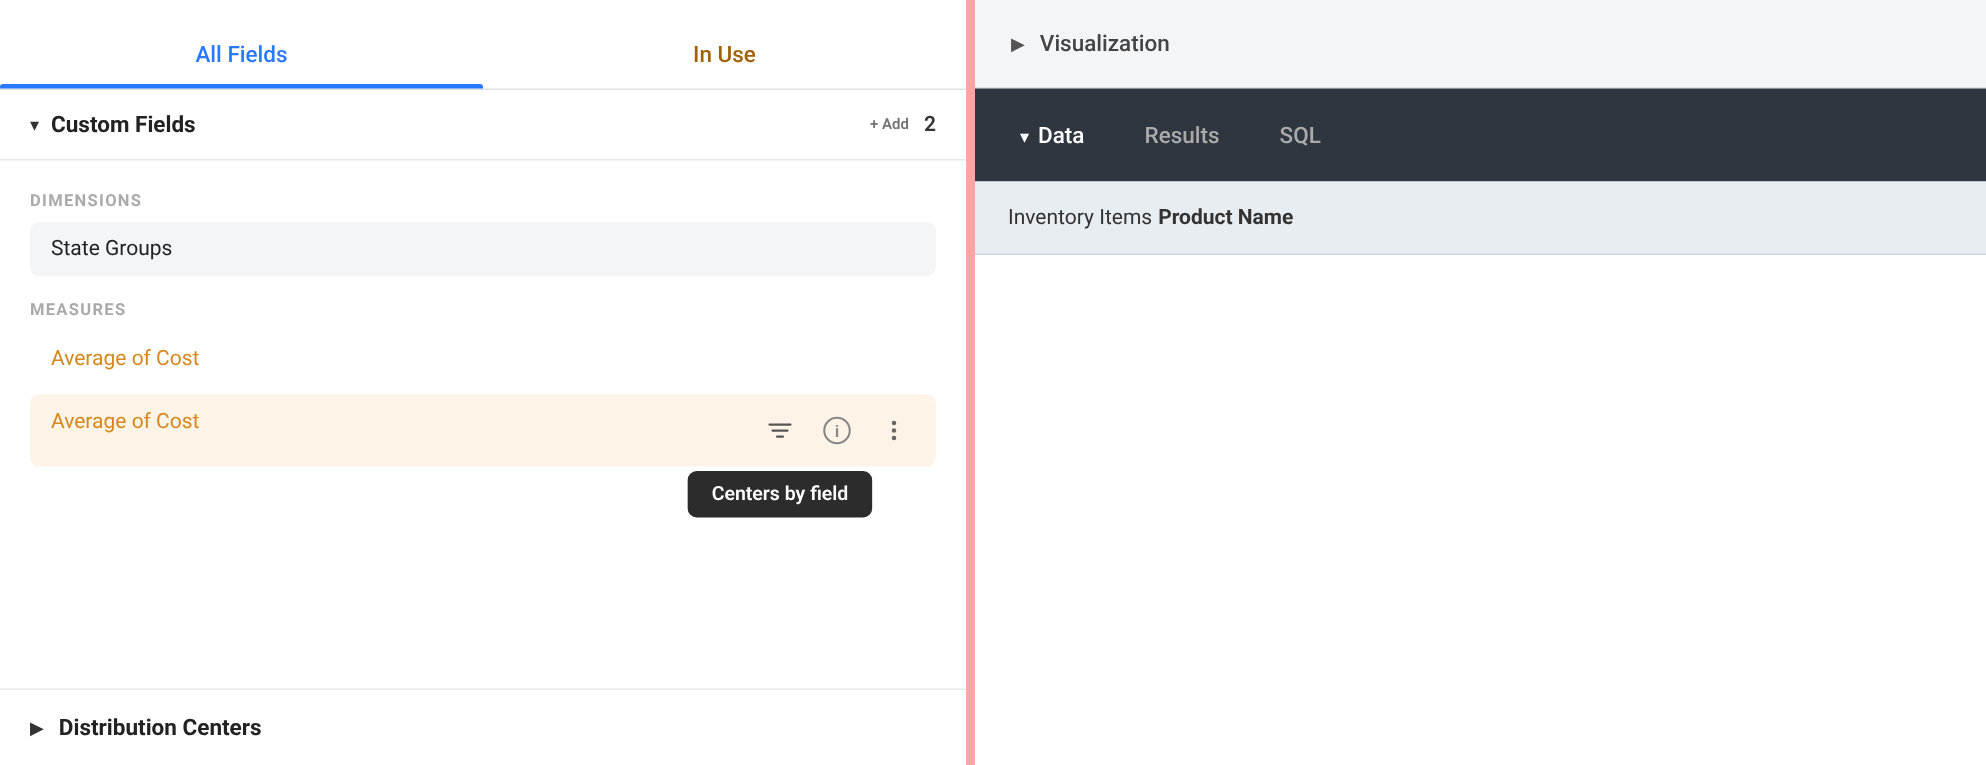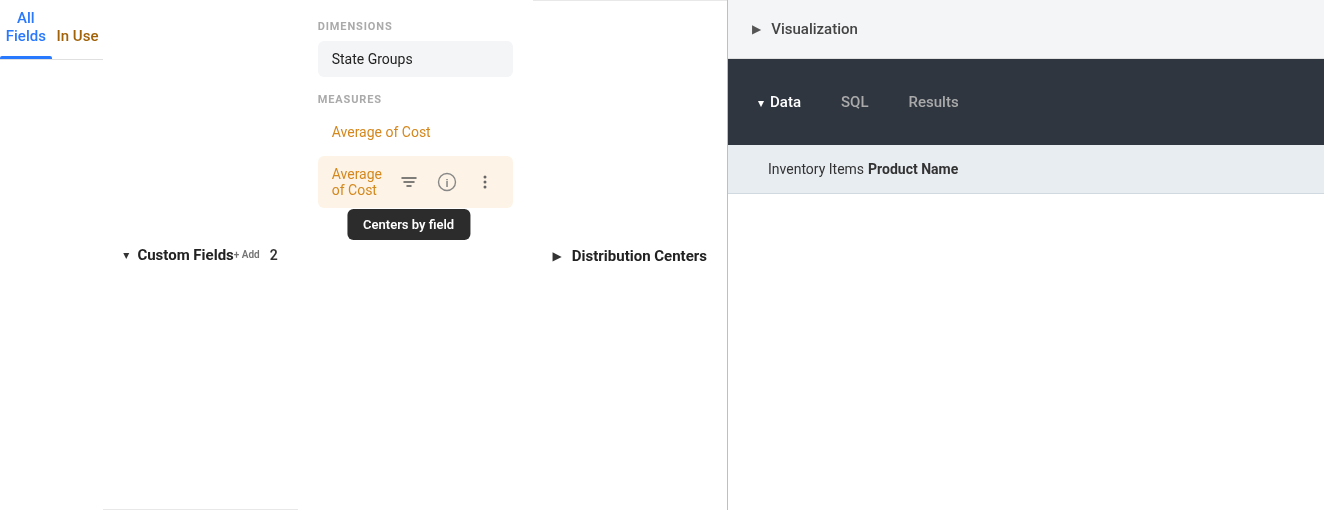--- a/index.html
+++ b/index.html
@@ -7,24 +7,24 @@
       font-family: -apple-system, BlinkMacSystemFont, 'Segoe UI', Roboto, sans-serif;
       background: #fff;
       display: flex;
       width: 1324px;
       height: 510px;
       overflow: hidden;
     }
 
     
     .left-panel {
-      width: 728px;
-      border-right: 1px solid #fca5a5;
-      display: flex;
-      flex-direction: row;
+      width: 650px;
+      border-right: 6px solid #fca5a5;
+      display: flex;
+      flex-direction: column;
       height: 100%;
     }
 
     
     .tabs {
       display: flex;
       border-bottom: 1px solid #e0e0e0;
       height: 60px;
       align-items: flex-end;
     }
@@ -94,21 +94,21 @@
       font-size: 11px;
       font-weight: 700;
       color: #aaa;
       letter-spacing: 0.08em;
       margin-bottom: 8px;
       margin-top: 4px;
     }
 
     .field-item {
       display: flex;
-      align-items: center;
+      align-items: flex-start;
       padding: 10px 14px;
       border-radius: 6px;
       margin-bottom: 6px;
       cursor: pointer;
       font-size: 14px;
     }
     .field-item.dimension {
       background: #f4f5f7;
       color: #222;
     }
@@ -206,21 +206,21 @@
       font-size: 15px;
       color: #444;
       font-weight: 500;
     }
 
     
     .data-tabs-bar {
       background: #2f3640;
       display: flex;
       align-items: center;
-      padding: 16px 10px;
+      padding: 4px 10px;
     }
     .data-tab {
       padding: 18px 20px;
       font-size: 15px;
       color: #aaa;
       cursor: pointer;
       font-weight: 500;
     }
     .data-tab.active {
       color: #fff;
@@ -234,21 +234,21 @@
 
     
     .results-area {
       flex: 1;
       padding: 0;
     }
 
     .results-row {
       display: flex;
       align-items: center;
-      padding: 16px 40px;
+      padding: 16px 22px;
       background: #e8edf2;
       border-bottom: 1px solid #d0d8e0;
       font-size: 14px;
       color: #333;
     }
     .results-row .normal-text {
       font-weight: 400;
       margin-right: 4px;
     }
     .results-row .bold-text {
@@ -332,22 +332,22 @@
 
 <div class="right-panel">
 
   <div class="viz-header">
     <span class="chevron-right">▶</span>
     <span class="label">Visualization</span>
   </div>
 
   <div class="data-tabs-bar">
     <div class="data-tab active">Data</div>
+    <div class="data-tab">Results</div>
     <div class="data-tab">SQL</div>
-    <div class="data-tab">Results</div>
   </div>
 
   <div class="results-area">
     <div class="results-row">
       <span class="normal-text">Inventory Items</span>
       <span class="bold-text">Product Name</span>
     </div>
   </div>
 
 </div>

